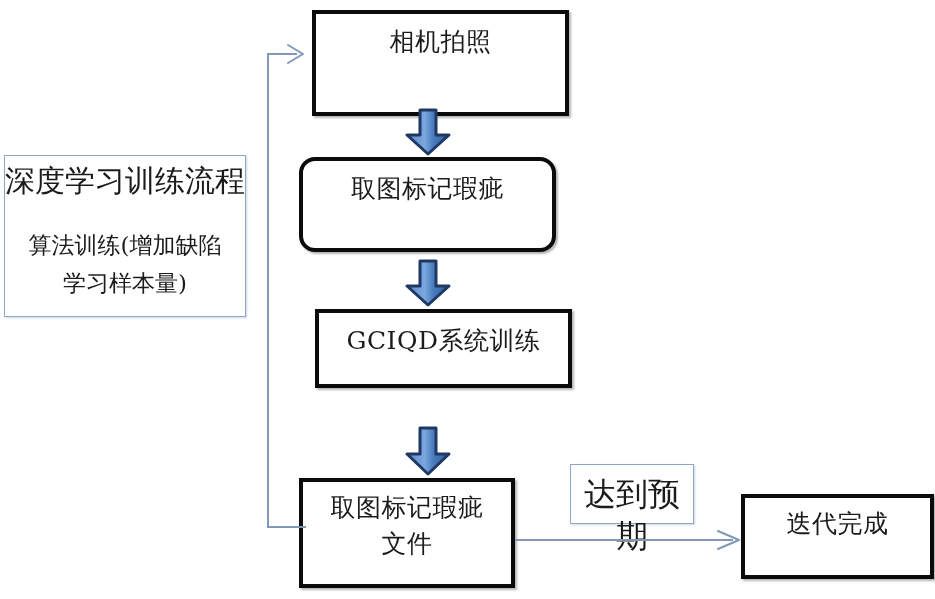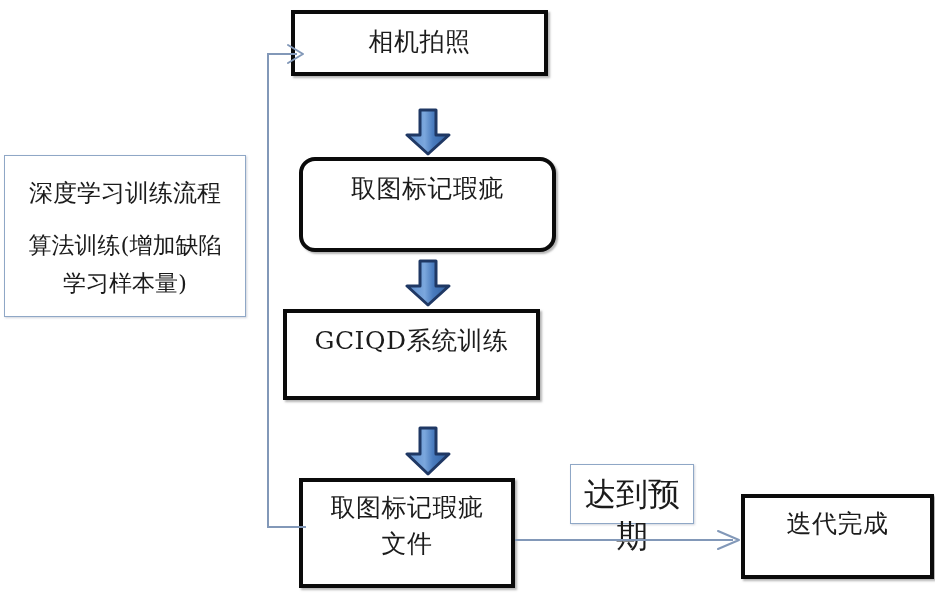--- a/index.html
+++ b/index.html
@@ -55,34 +55,34 @@
   
   .conn{position:absolute;}
   .conn svg{display:block;overflow:visible;}
 </style>
 </head>
 <body>
 
 <div id="canvas">
 
   <div class="note" style="left:4px;top:155px;width:242px;height:162px;">
-    <div class="txt" style="top:16px;font-size:24px;">深度学习训练流程</div>
+    <div class="txt" style="top:4px;font-size:30px;">深度学习训练流程</div>
     <div class="txt" style="top:70px;font-size:23px;line-height:38px;">算法训练(增加缺陷
 学习样本量)</div>
   </div>
 
-  <div class="proc" style="left:291px;top:10px;width:257px;height:66px;">
+  <div class="proc" style="left:312px;top:10px;width:257px;height:106px;">
     <div class="txt" style="top:11px;">相机拍照</div>
   </div>
 
   <div class="proc" style="left:299px;top:157px;width:257px;height:95px;border-radius:16px;">
     <div class="txt" style="top:11px;">取图标记瑕疵</div>
   </div>
 
-  <div class="proc" style="left:283px;top:309px;width:257px;height:91px;">
+  <div class="proc" style="left:315px;top:309px;width:257px;height:79px;">
     <div class="txt" style="top:11px;">GCIQD系统训练</div>
   </div>
 
   <div class="proc" style="left:299px;top:478px;width:216px;height:110px;">
     <div class="txt" style="top:8px;line-height:36px;">取图标记瑕疵
 文件</div>
   </div>
 
   <div class="note" style="left:570px;top:464px;width:124px;height:60px;">
     <div class="txt" style="top:8px;">达到预期</div>

